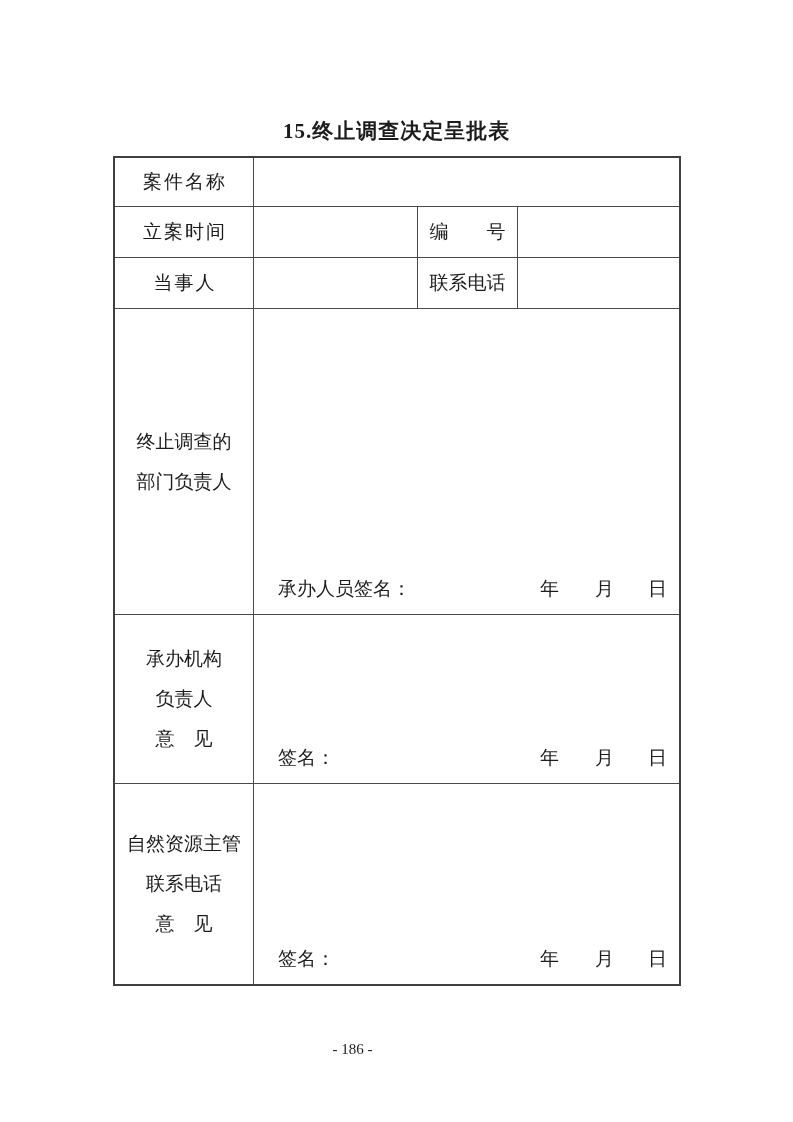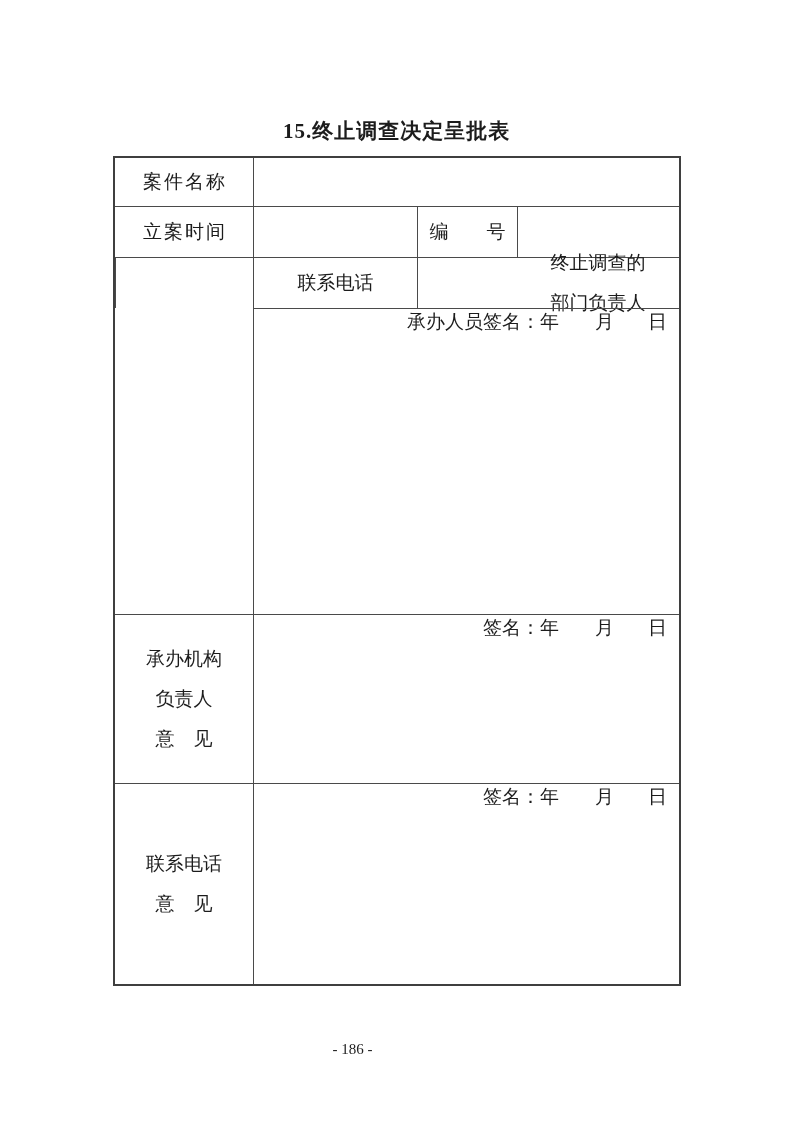--- a/index.html
+++ b/index.html
@@ -48,21 +48,21 @@
     display:flex;
     flex-direction:column;
     align-items:center;
     justify-content:center;
     line-height:40px;
   }
   .span3{grid-column:2/5;}
   .bigcell{
     box-sizing:border-box;
     display:flex;
-    flex-direction:row;
+    flex-direction:column;
     justify-content:flex-end;
     font-family:Liberation Serif, serif;
   }
   .fill-area{flex:1;}
   .sign-line{
     display:flex;
     align-items:baseline;
     padding:0 12px 12px 24px;
     line-height:26px;
     white-space:nowrap;
@@ -86,20 +86,21 @@
 <div class="form-table">
 
   <div class="cell ls2">案件名称</div>
   <div class="cell bl span3"></div>
 
   <div class="cell bt ls2">立案时间</div>
   <div class="cell bl bt"></div>
   <div class="cell bl bt">编　　号</div>
   <div class="cell bl bt"></div>
 
+  <div class="cell bt ls2">当事人</div>
   <div class="cell bl bt"></div>
   <div class="cell bl bt">联系电话</div>
   <div class="cell bl bt"></div>
 
   <div class="cell bt label-multi">
     <div>终止调查的</div>
     <div>部门负责人</div>
   </div>
   <div class="bigcell bl bt span3">
     <div class="fill-area"></div>
@@ -120,20 +121,21 @@
     <div class="fill-area"></div>
     <div class="sign-line">
       <span>签名：</span>
       <span class="date-year">年</span>
       <span class="date-month">月</span>
       <span class="date-day">日</span>
     </div>
   </div>
 
   <div class="cell bt label-multi">
+    <div>自然资源主管</div>
     <div>联系电话</div>
     <div>意　见</div>
   </div>
   <div class="bigcell bl bt span3">
     <div class="fill-area"></div>
     <div class="sign-line">
       <span>签名：</span>
       <span class="date-year">年</span>
       <span class="date-month">月</span>
       <span class="date-day">日</span>

